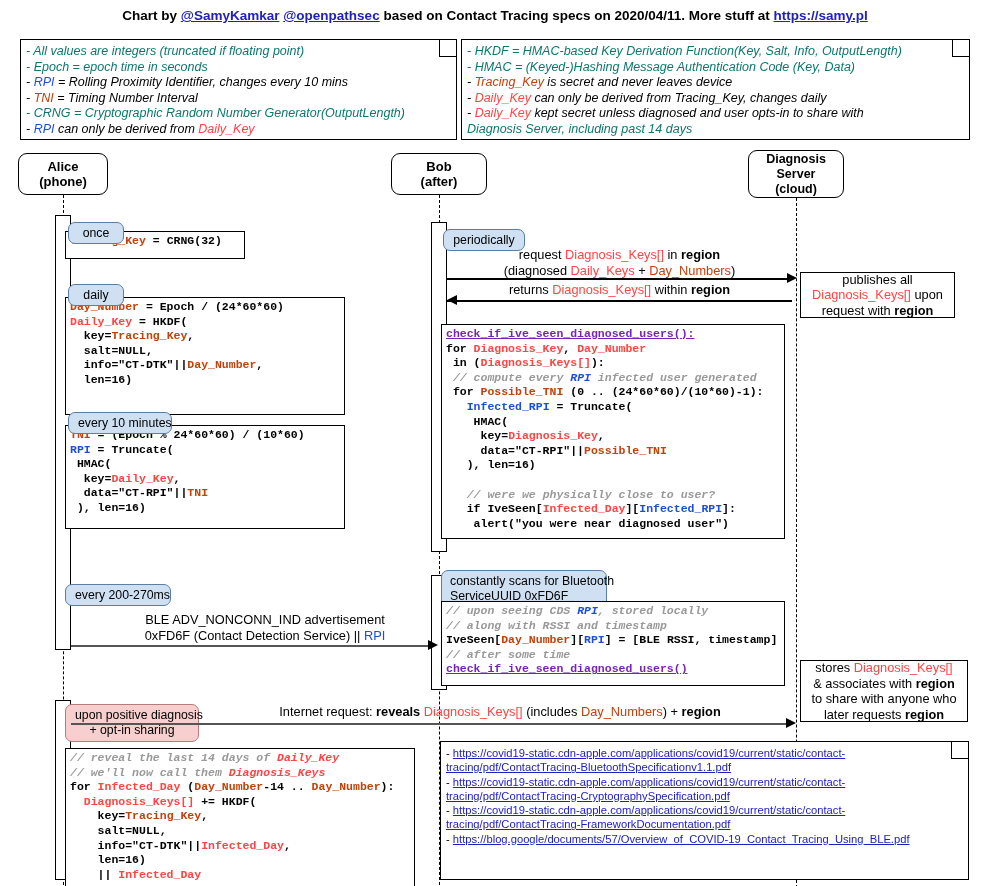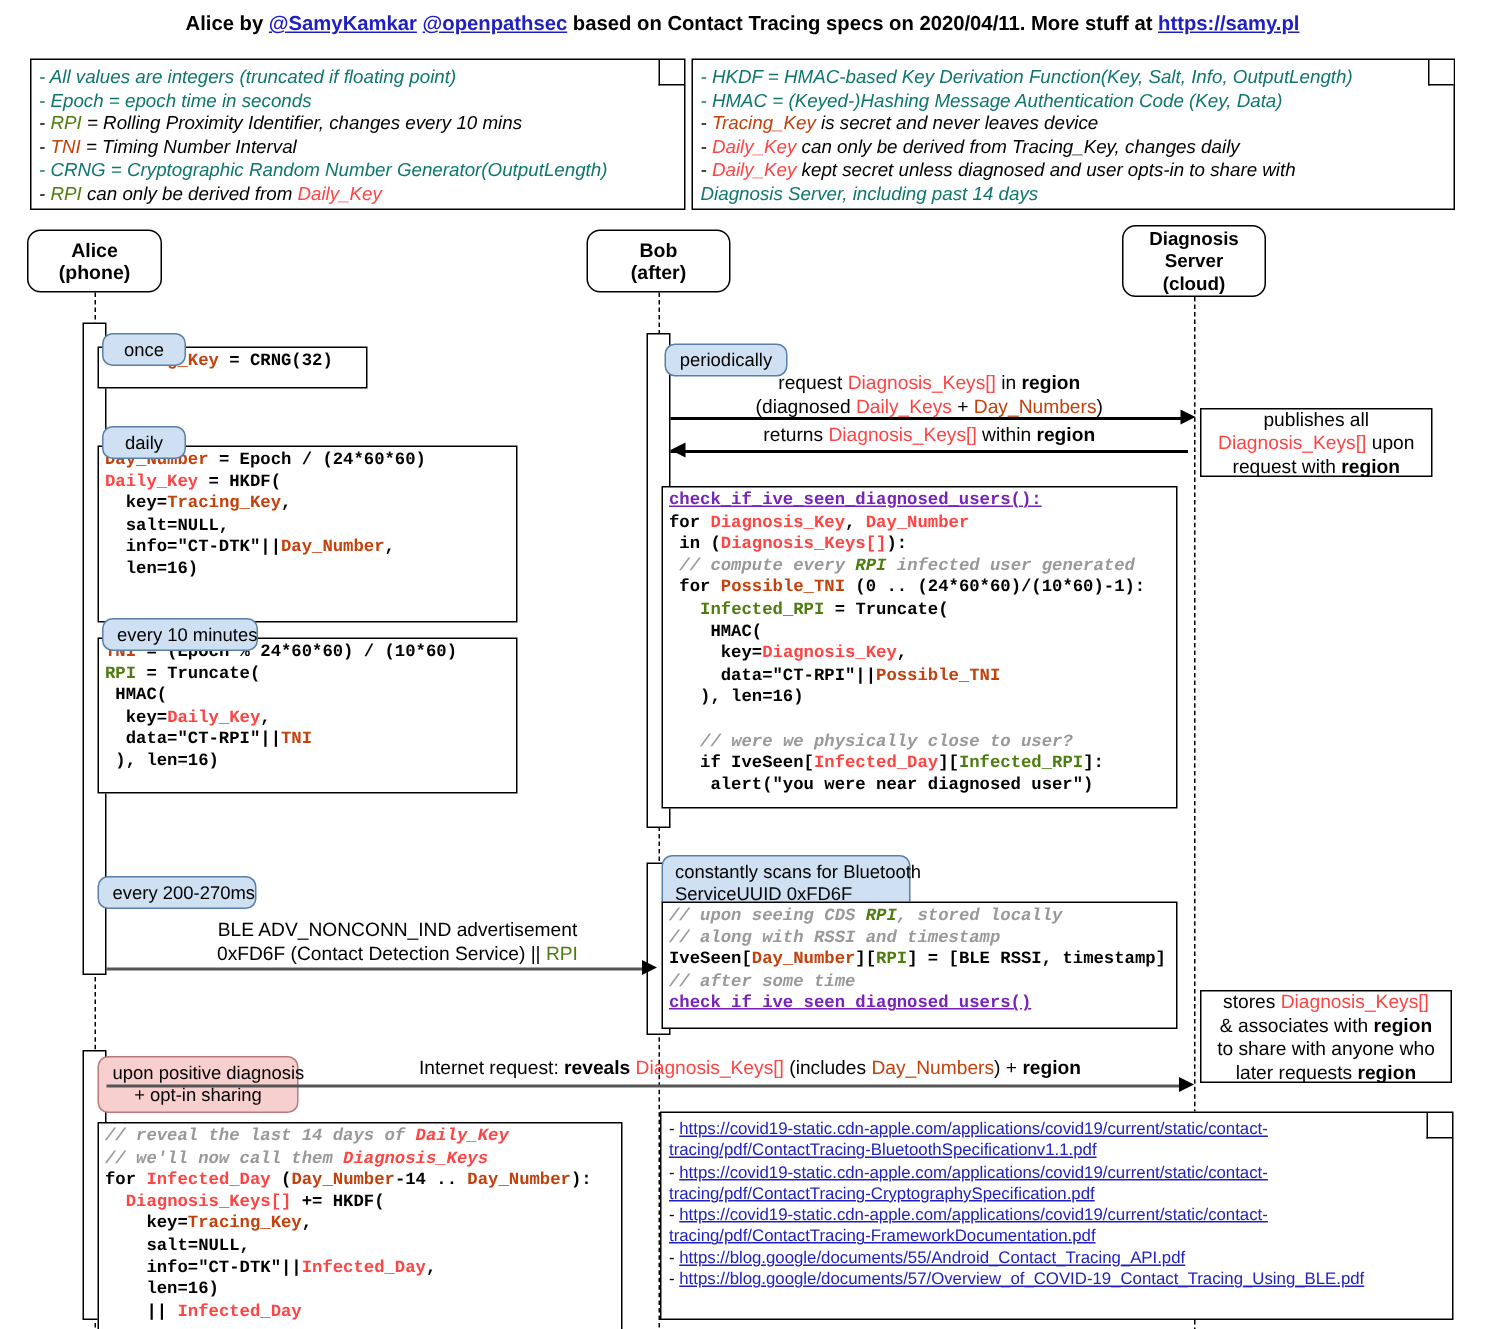--- a/index.html
+++ b/index.html
@@ -33,34 +33,34 @@
        box-sizing:border-box;white-space:pre;}
   .tag.pink{background:#f8cfcf;border-color:#b87b7b;}
   
   .aline{background:#555;height:1.6px;}
   .ahead{width:0;height:0;border-top:5.5px solid transparent;border-bottom:5.5px solid transparent;}
   .ahead.r{border-left:10px solid #000;}
   .ahead.l{border-right:10px solid #000;}
   
   .t-blue{color:#c2410c;}
   .t-red{color:#ff4444;}
-  .t-green{color:#4d7c0f;}
+  .t-green{color:#1d4ed8;}
   .t-grey{color:#999;font-style:italic;}
   .t-purple{color:#7722bb;text-decoration:underline;}
   .t-black{color:#0f766e;}
   .b{font-weight:bold;}
   
   .refs{font-size:11.2px;line-height:14.3px;padding:4px 5px;}
   .refs a{color:#2020c0;text-decoration:underline;}
 </style>
 </head>
 <body>
 
 <div class="abs" id="title">
-  <span>Alice by </span><a href="#">@SamyKamkar</a> <a href="#">@openpathsec</a><span> based on Contact Tracing specs on 2020/04/11. More stuff at </span><a href="#">https://samy.pl</a>
+  <span>Chart by </span><a href="#">@SamyKamkar</a> <a href="#">@openpathsec</a><span> based on Contact Tracing specs on 2020/04/11. More stuff at </span><a href="#">https://samy.pl</a>
 </div>
 
 <div class="abs note" id="note-left" style="left:20px;top:39px;width:437px;height:101px;">
   <div class="fold"></div>
   <div class="note-body">
     <div><span class="t-black">- All values are integers (truncated if floating point)</span></div>
     <div><span class="t-black">- Epoch = epoch time in seconds</span></div>
     <div>- <span class="t-green">RPI</span> = Rolling Proximity Identifier, changes every 10 mins</div>
     <div>- <span class="t-blue">TNI</span> = Timing Number Interval</div>
     <div><span class="t-black">- CRNG = Cryptographic Random Number Generator(OutputLength)</span></div>
@@ -211,16 +211,15 @@
 </div>
 <div class="abs aline" style="left:71px;top:723px;width:720px;"></div>
 <div class="abs ahead r" style="left:786px;top:718px;"></div>
 
 <div class="abs note" id="note-refs" style="left:440px;top:741px;width:529px;height:139px;">
   <div class="fold"></div>
   <div class="refs">
     <div>- <a href="#">https://covid19-static.cdn-apple.com/applications/covid19/current/static/contact-tracing/pdf/ContactTracing-BluetoothSpecificationv1.1.pdf</a></div>
     <div>- <a href="#">https://covid19-static.cdn-apple.com/applications/covid19/current/static/contact-tracing/pdf/ContactTracing-CryptographySpecification.pdf</a></div>
     <div>- <a href="#">https://covid19-static.cdn-apple.com/applications/covid19/current/static/contact-tracing/pdf/ContactTracing-FrameworkDocumentation.pdf</a></div>
-    <div>- <a href="#">https://blog.google/documents/55/Android_Contact_Tracing_API.pdf</a></div>
     <div>- <a href="#">https://blog.google/documents/57/Overview_of_COVID-19_Contact_Tracing_Using_BLE.pdf</a></div>
   </div>
 </div>
 
 </body></html>

